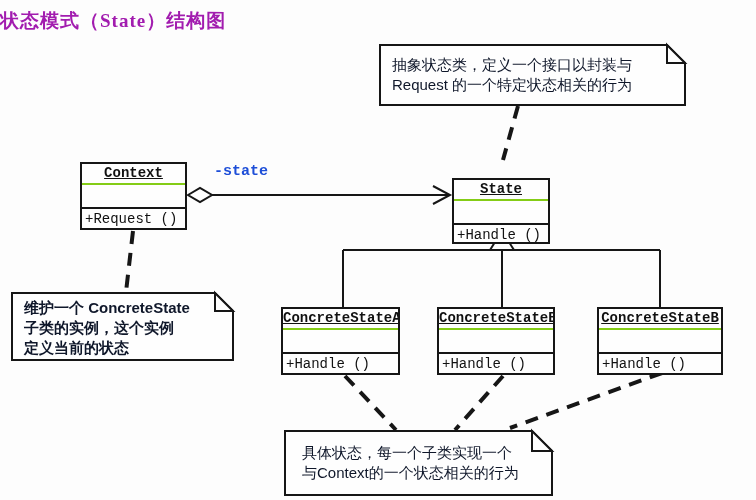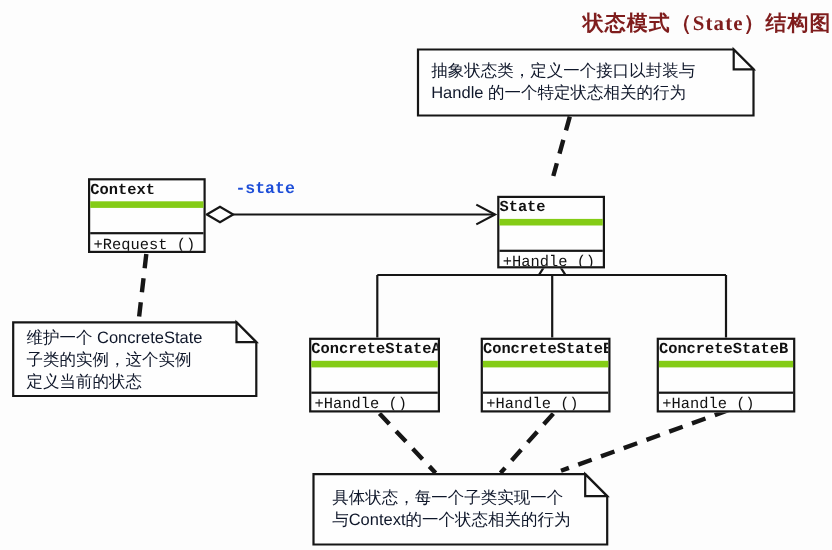--- a/index.html
+++ b/index.html
@@ -7,41 +7,41 @@
     width: 756px; height: 500px;
     background: #ffffff;
     font-family: "Liberation Sans", sans-serif;
     color: #111111;
     overflow: hidden;
   }
   #stage { position: relative; width: 756px; height: 500px; background: #fdfdfd; }
 
   #diagram-title {
     position: absolute; left: 0; top: 8px; width: 756px;
-    text-align: right;
+    text-align: left;
     font-family: "Liberation Serif", serif;
     font-weight: bold; font-size: 19px; letter-spacing: 1px;
-    color: #7f1d1d;
+    color: #a21caf;
   }
 
   svg.connector-layer { position: absolute; left: 0; top: 0; width: 756px; height: 500px; }
 
   
   .uml-class {
     position: absolute;
     border: 2px solid #161616;
     background: #fefefe;
     box-sizing: border-box;
     display: flex; flex-direction: column;
   }
   .cls-name {
-    height: 19px; border-bottom: 6px solid #84cc16;
+    height: 19px; border-bottom: 2px solid #84cc16;
     font-family: "Liberation Mono", "DejaVu Sans Mono", monospace;
     font-weight: bold; font-size: 14px; line-height: 18px;
-    text-align: left; white-space: nowrap; overflow: hidden;
+    text-align: center; white-space: nowrap; overflow: hidden; text-decoration: underline;
   }
   .cls-name.small { font-size: 14px; }
   .cls-attrs { height: 22px; border-bottom: 2px solid #161616; }
   .cls-methods {
     flex: 1;
     font-family: "Liberation Mono", "DejaVu Sans Mono", monospace;
     font-size: 14px; line-height: 20px; padding-left: 3px;
     white-space: nowrap; overflow: hidden;
   }
 
@@ -131,24 +131,24 @@
   </div>
 
   <div class="uml-class" style="left:597px; top:307px; width:126px; height:68px;">
     <div class="cls-name small">ConcreteStateB</div>
     <div class="cls-attrs"></div>
     <div class="cls-methods">+Handle ()</div>
   </div>
 
   <div class="note-text" style="left:392px; top:55px;">
     <div>抽象状态类，定义一个接口以封装与</div>
-    <div>Handle 的一个特定状态相关的行为</div>
+    <div>Request 的一个特定状态相关的行为</div>
   </div>
 
-  <div class="note-text" style="left:24px; top:298px;">
+  <div class="note-text" style="left:24px; top:298px;font-weight:bold;">
     <div>维护一个 ConcreteState</div>
     <div>子类的实例，这个实例</div>
     <div>定义当前的状态</div>
   </div>
 
   <div class="note-text" style="left:302px; top:443px;">
     <div>具体状态，每一个子类实现一个</div>
     <div>与Context的一个状态相关的行为</div>
   </div>
 

